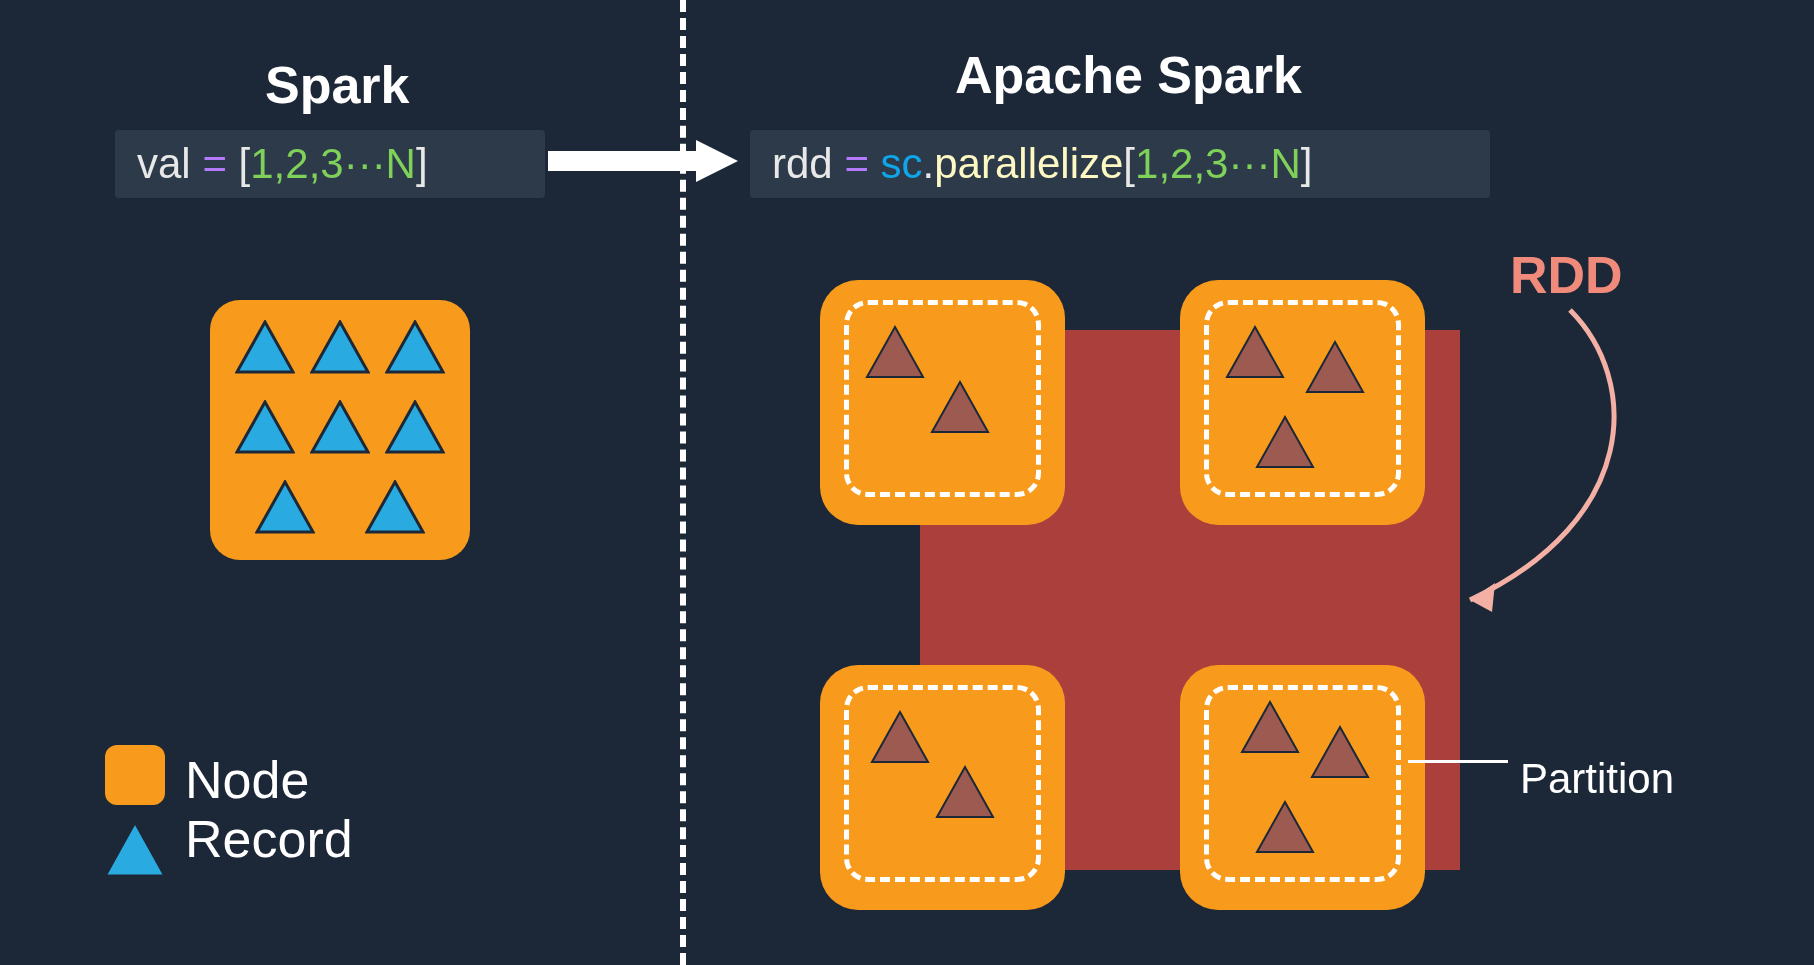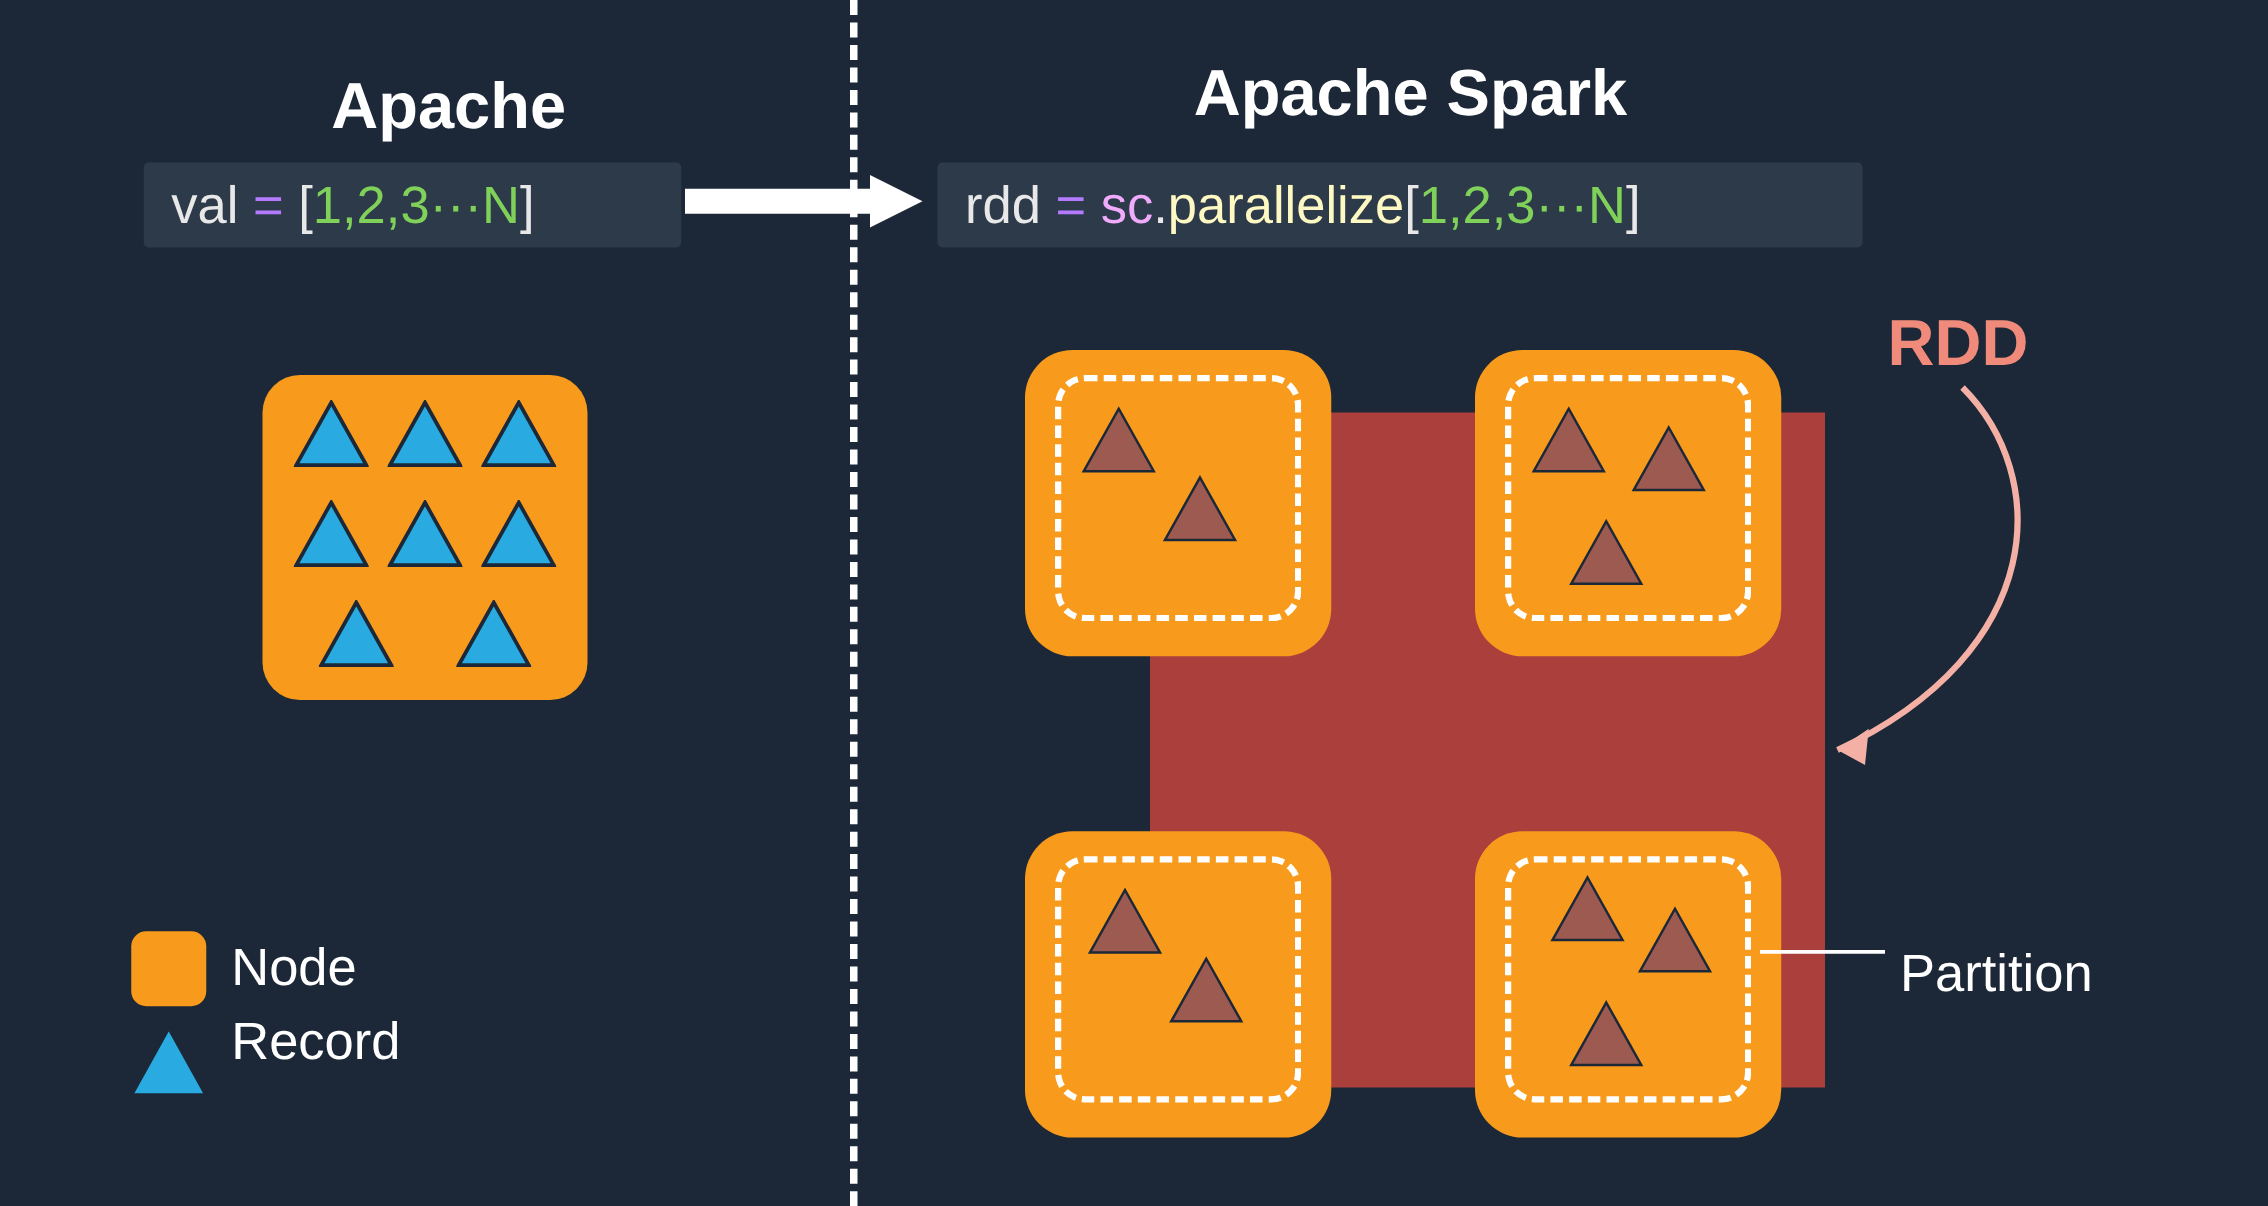--- a/index.html
+++ b/index.html
@@ -31,21 +31,21 @@
     font-family: "Segoe UI", Arial, sans-serif;
     font-size: 42px;
     padding: 10px 22px;
     border-radius: 4px;
     white-space: nowrap;
   }
   .code-var { color: #e8e8e8; }
   .code-eq  { color: #b47aff; }
   .code-bracket { color: #e8e8e8; }
   .code-num { color: #7fd15a; }
-  .code-obj { color: #f0abfc; }
+  .code-obj { color: #0ea5e9; }
   .code-dot { color: #e8e8e8; }
   .code-func { color: #fef9c3; }
 
   .arrow-right {
     position: absolute;
     width: 190px;
     height: 42px;
   }
   .arrow-right .shaft {
     position: absolute;
@@ -86,21 +86,21 @@
     width: 60px;
     height: 60px;
     background: #f89b1c;
     border-radius: 12px;
   }
   .legend-tri {
     position: absolute;
   }
   .legend-label {
     position: absolute;
-    font-size: 42px;
+    font-size: 52px;
     color: #fff;
   }
 
   .rdd-label {
     position: absolute;
     font-size: 52px;
     font-weight: 700;
     color: #f08a7a;
   }
   .partition-label {
@@ -120,21 +120,21 @@
     background: #aa3f3c;
   }
 
   svg.tri { position: absolute; }
 </style>
 </head>
 <body>
 
 <div class="divider"></div>
 
-<div class="title" style="left:265px; top:55px;">Apache</div>
+<div class="title" style="left:265px; top:55px;">Spark</div>
 
 <div class="code-block" style="left:115px; top:130px; width:430px;">
   <span class="code-var">val</span>
   <span> </span>
   <span class="code-eq">=</span>
   <span> </span>
   <span class="code-bracket">[</span><span class="code-num">1,2,3···N</span><span class="code-bracket">]</span>
 </div>
 
 <div class="node node-large" style="left:210px; top:300px;"></div>

